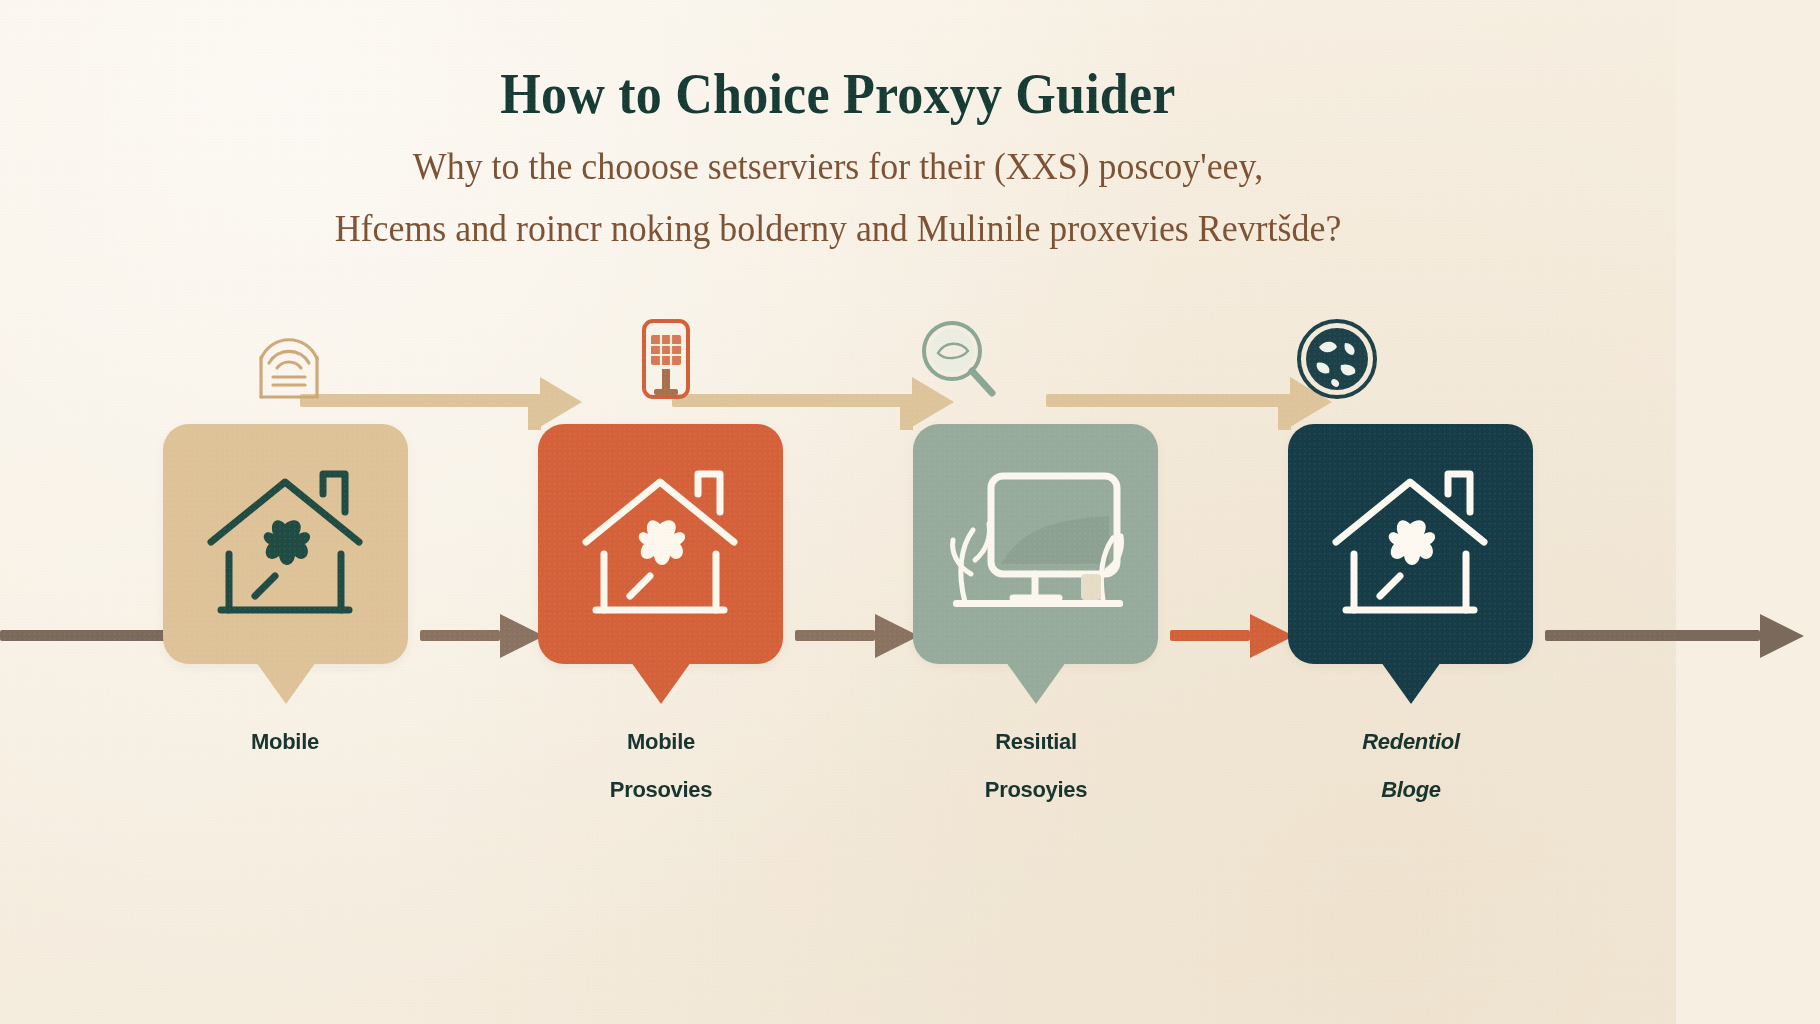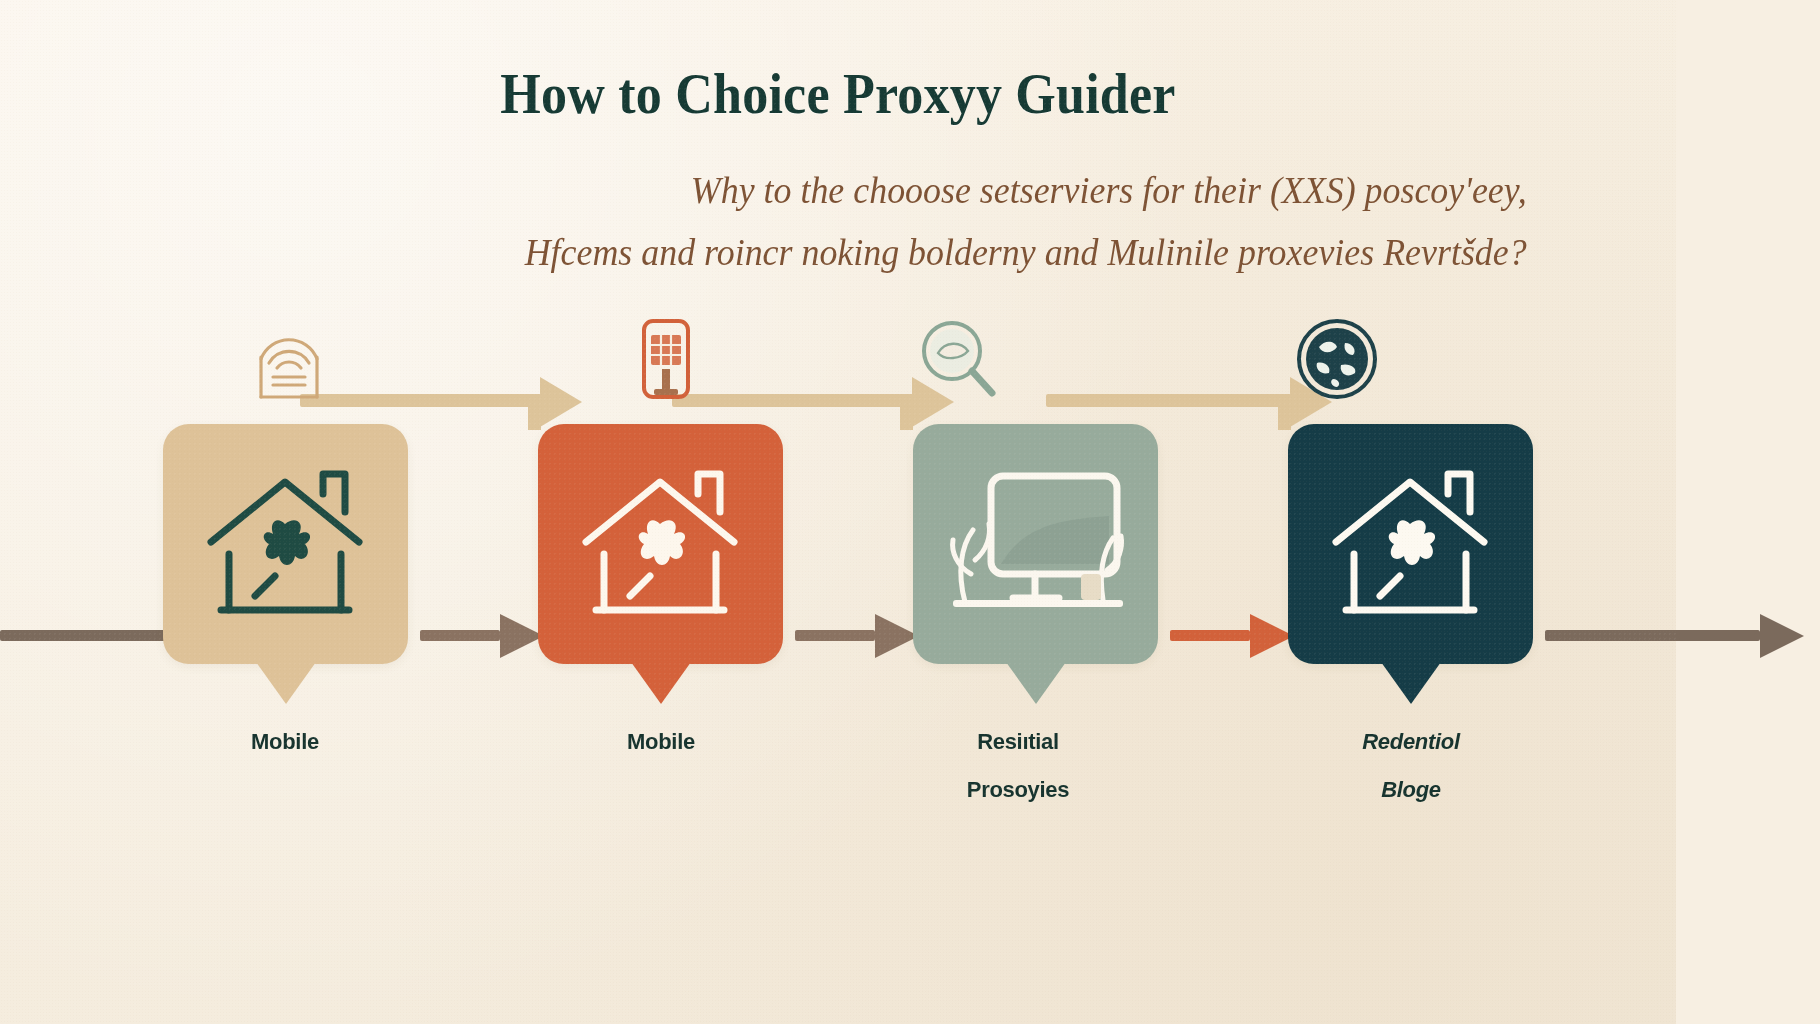--- a/index.html
+++ b/index.html
@@ -31,26 +31,25 @@
     position:absolute;left:0;right:0;top:62px;text-align:center;
     font-family:"Liberation Serif", serif;
     font-weight:700;
     font-size:56px;
     letter-spacing:.2px;
     color:#163a34;
     transform:scaleX(.93);
     text-shadow:0 1px 0 rgba(255,255,255,.45);
   }
   #subtitle{
-    position:absolute;left:50%;transform:translateX(-50%);top:160px;
-    width:1420px;text-align:right;
+    position:absolute;left:50%;transform:translateX(-50%);top:136px;
+    width:1420px;text-align:center;
     font-family:"Liberation Serif", serif;
     font-size:37px;line-height:62px;
     color:#7d5234;
-    font-style:italic;
   }
   #subtitle .ln{display:block;transform:scaleX(.97);}
 
   
   .mini{
     position:absolute;top:313px;width:92px;height:92px;
   }
   .mini svg{display:block;width:92px;height:92px;}
 
   
@@ -215,20 +214,21 @@
         </g>
         <g fill="#fdf7ed">
           <path d="M122 100 C132 92 142 98 136 110 C146 104 152 114 142 120 C150 130 140 140 132 132 C130 144 118 144 116 132 C106 140 98 130 106 120 C96 114 102 104 110 110 C106 98 114 92 122 100 Z"></path>
         </g>
       </svg>
     </div>
     <div class="tail" style="border-top:42px solid #d4613a;"></div>
   </div>
   <div class="clabel" style="left:496px;">
     <span>Mobile</span>
+    <span>Prosovies</span>
   </div>
 
   <div class="card" style="left:913px;background:#97ab9c;">
     <div class="art">
       <svg viewBox="0 0 245 240">
         <rect x="78" y="52" width="126" height="98" rx="12" fill="none" stroke="#fbf7ef" stroke-width="7"></rect>
         <path d="M88 140 C110 104 140 96 196 92 L196 140 Z" fill="#8a9e90" opacity=".75"></path>
         <path d="M122 150 L122 170 M100 174 L146 174" stroke="#fbf7ef" stroke-width="7" stroke-linecap="round"></path>
         <g fill="none" stroke="#fbf7ef" stroke-width="5" stroke-linecap="round">
           <path d="M52 178 C44 148 48 122 60 106"></path>
@@ -236,21 +236,21 @@
           <path d="M62 136 C74 126 78 112 76 100"></path>
           <path d="M190 176 C186 150 190 128 200 114"></path>
           <path d="M194 146 C206 138 210 124 208 112"></path>
         </g>
         <rect x="40" y="176" width="170" height="7" rx="3" fill="#fbf7ef"></rect>
         <rect x="168" y="150" width="20" height="26" rx="4" fill="#e7dcc6"></rect>
       </svg>
     </div>
     <div class="tail" style="border-top:42px solid #97ab9c;"></div>
   </div>
-  <div class="clabel" style="left:853px;">
+  <div class="clabel" style="left:871px;">
     <span>Resiıtial</span>
     <span>Prosoyies</span>
   </div>
 
   <div class="card" style="left:1288px;background:#153c47;">
     <div class="art">
       <svg viewBox="0 0 245 240">
         <g fill="none" stroke="#fdf9f1" stroke-width="7" stroke-linecap="round" stroke-linejoin="round">
           <path d="M48 118 L122 58 L196 118"></path>
           <path d="M160 70 L160 50 L182 50 L182 88"></path>

